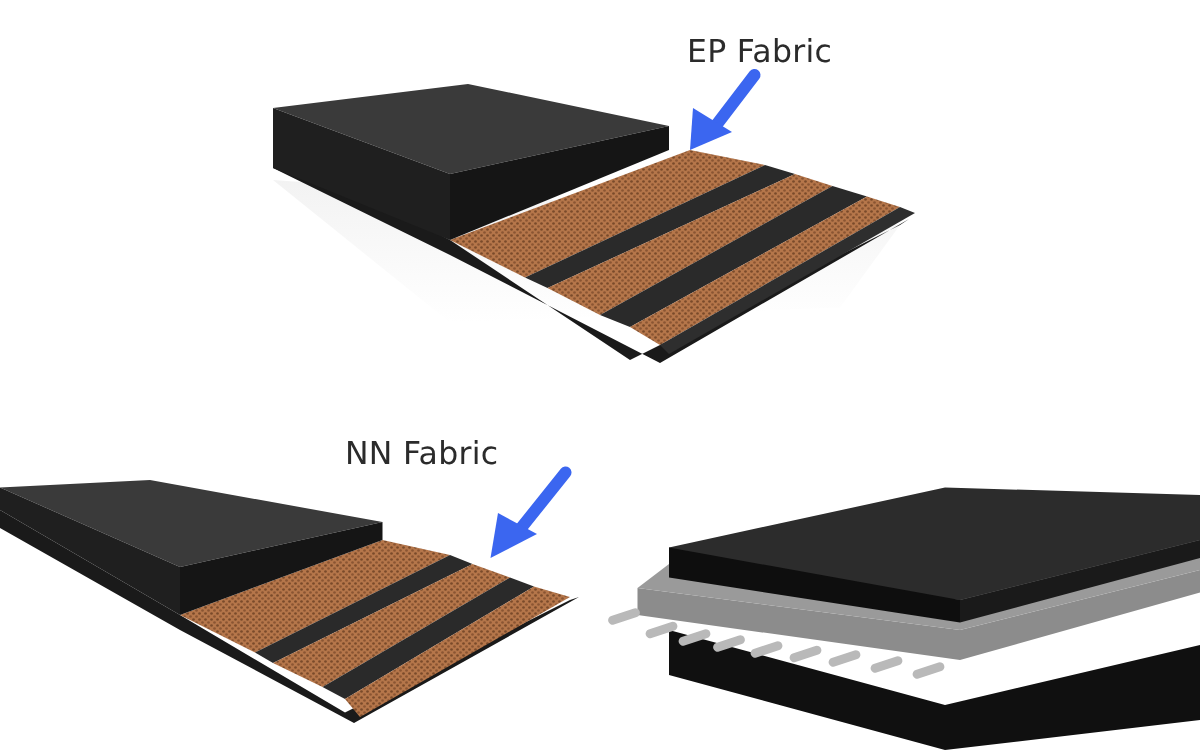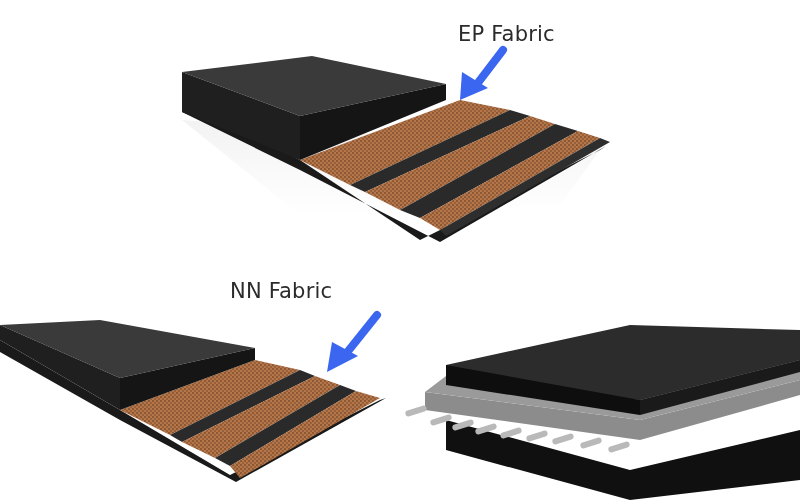--- a/index.html
+++ b/index.html
@@ -79,13 +79,13 @@
       <rect x="500" y="430" width="22" height="6" rx="3" transform="rotate(-18 511 433)"></rect>
       <rect x="526" y="433" width="22" height="6" rx="3" transform="rotate(-18 537 436)"></rect>
       <rect x="552" y="436" width="22" height="6" rx="3" transform="rotate(-18 563 439)"></rect>
       <rect x="580" y="440" width="22" height="6" rx="3" transform="rotate(-18 591 443)"></rect>
       <rect x="608" y="444" width="22" height="6" rx="3" transform="rotate(-18 619 447)"></rect>
     </g>
 
 </svg>
 
 <div class="label" style="left:458px;top:6px;margin-top:16px;">EP Fabric</div>
-<div class="label" style="left:230px;top:279px;">NN Fabric</div>
+<div class="label" style="left:230px;top:290px;">NN Fabric</div>
 
 </body></html>

